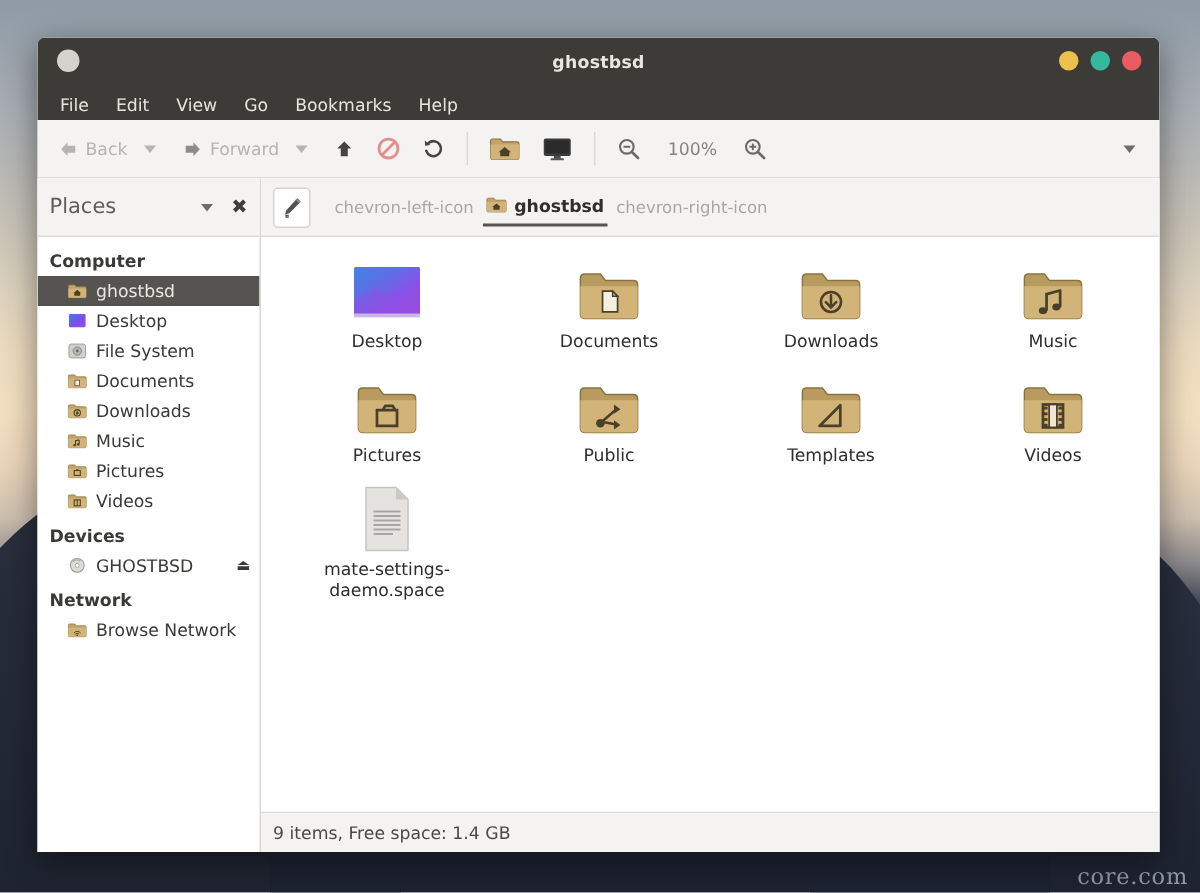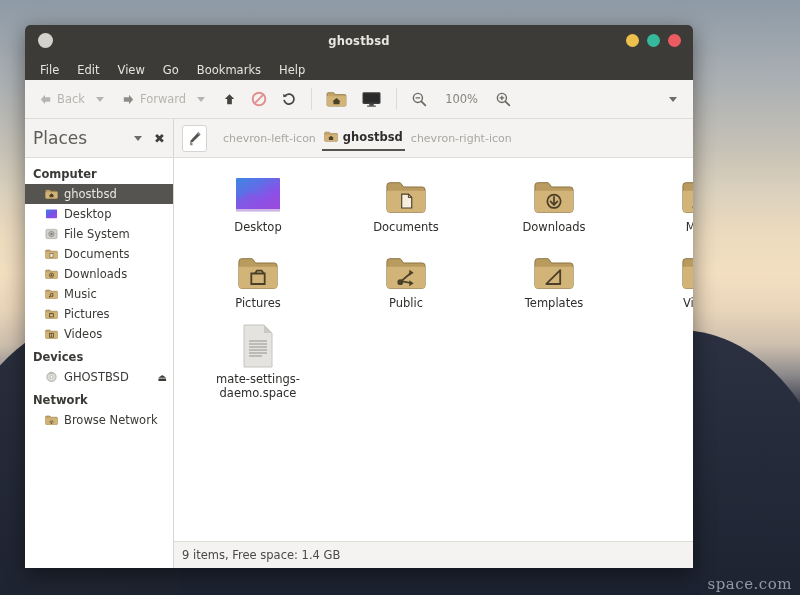--- a/index.html
+++ b/index.html
@@ -63,21 +63,21 @@
     color: #9aa3ad;
     font-family: "DejaVu Serif", "Liberation Serif", serif;
     letter-spacing: .5px;
     opacity: .92;
   }
 
   
   #window {
     position: absolute;
     left: 25px; top: 25px;
-    width: 668px; height: 543px;
+    width: 748px; height: 543px;
     border-radius: 5px 5px 0 0;
     box-shadow: 0 6px 22px rgba(0,0,0,.45);
     overflow: hidden;
     display: flex;
     flex-direction: column;
     background: #f7f7f5;
   }
 
   
   #titlebar {
@@ -194,21 +194,21 @@
   #places-header {
     height: 39px;
     background: #f4f3f1;
     border-bottom: 1px solid #dedcd8;
     display: flex;
     align-items: center;
     padding: 0 8px;
     flex: 0 0 auto;
   }
   #places-label {
-    font-size: 17px;
+    font-size: 14px;
     color: #5d5c59;
     flex: 1;
   }
   #places-caret {
     width: 0; height: 0;
     border-left: 4.5px solid transparent;
     border-right: 4.5px solid transparent;
     border-top: 5px solid #6e6c68;
     margin-right: 12px;
   }
@@ -327,21 +327,21 @@
     flex: 0 0 auto;
   }
 </style>
 </head>
 <body>
 
 <div id="desktop">
   <div class="mtn" id="mtn-left"></div>
   <div class="mtn" id="mtn-right"></div>
   <div class="mtn" id="mtn-mid"></div>
-  <div id="watermark">space.com</div>
+  <div id="watermark">core.com</div>
 
   <div id="window">
 
     <div id="titlebar">
       <div id="titlebar-icon"></div>
       <div id="title-text">ghostbsd</div>
       <div id="wincontrols">
         <div class="wbtn" id="btn-min"></div>
         <div class="wbtn" id="btn-max"></div>
         <div class="wbtn" id="btn-close"></div>

